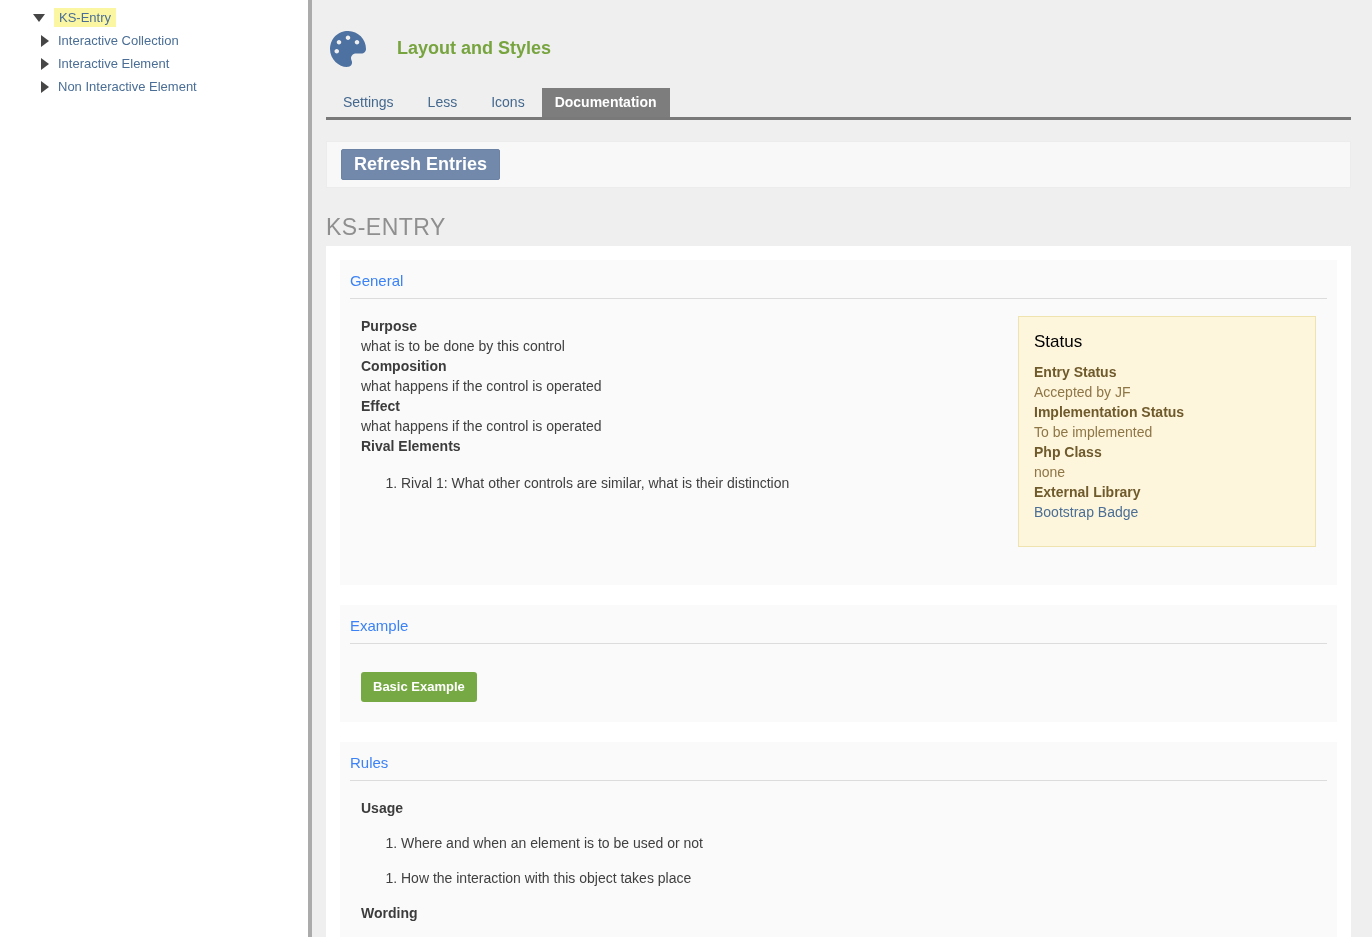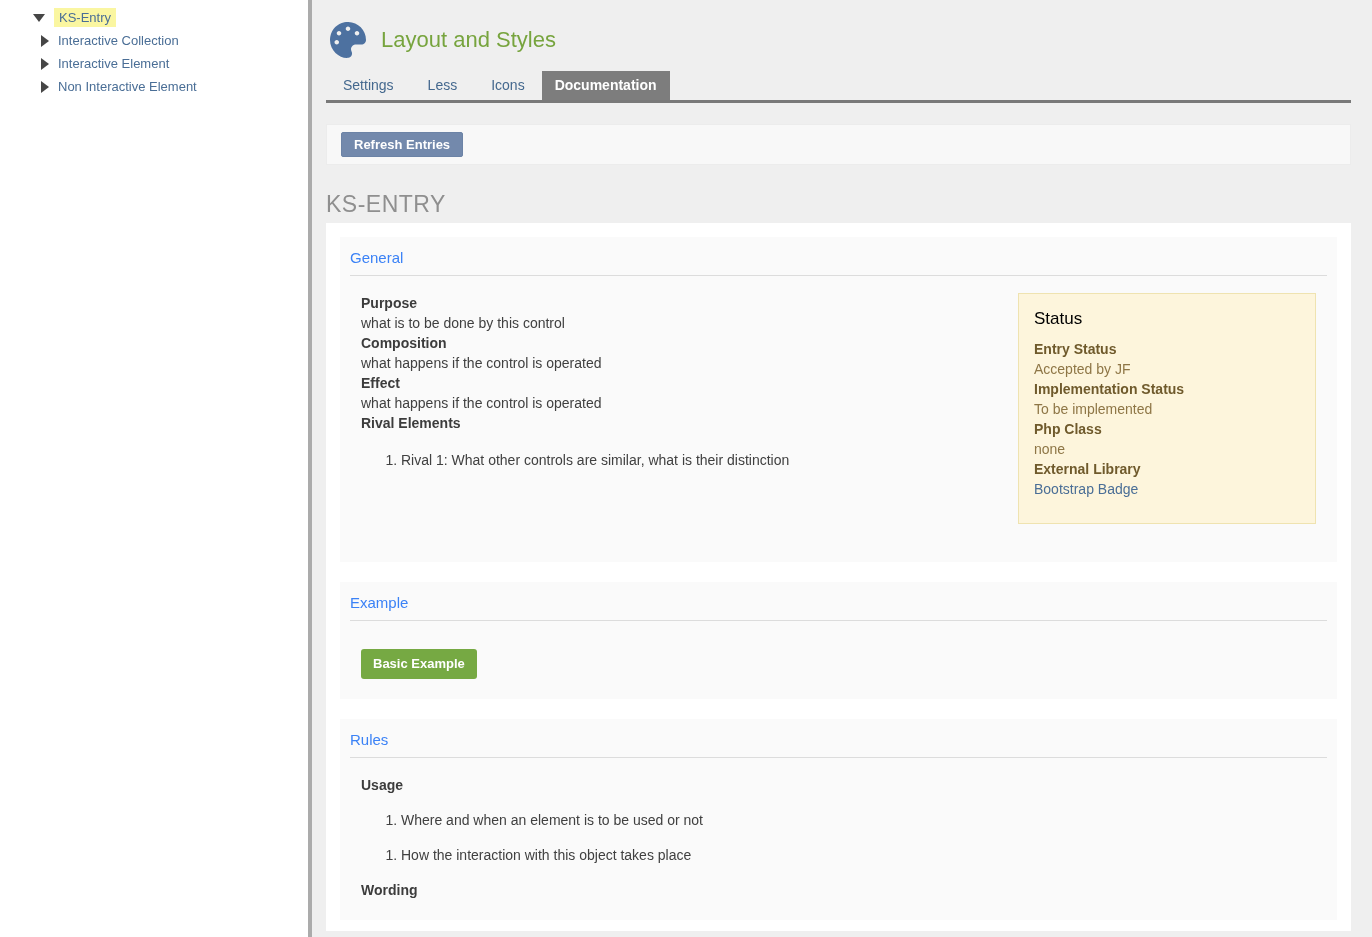--- a/index.html
+++ b/index.html
@@ -28,30 +28,30 @@
   .caret-down { border-left: 6px solid transparent; border-right: 6px solid transparent; border-top: 8px solid #464646; }
   .caret-right { border-top: 6px solid transparent; border-bottom: 6px solid transparent; border-left: 8px solid #464646; }
   .tree-label { font-size: 13px; color: #4a6e96; }
   .tree-label.selected { background: #faf6a1; padding: 2px 5px; }
 
   
   .main { position: absolute; left: 312px; top: 0; width: 1060px; height: 937px; background: #efefef; overflow: hidden; }
 
   .page-header { display: flex; align-items: center; gap: 15px; padding: 22px 0 16px 18px; }
   .palette-icon-wrap { width: 36px; height: 36px; display: inline-block; }
-  .page-title { margin: 0; font-size: 22px; font-weight: 400; color: #77a43e; }
+  .page-title { margin: 16px; font-size: 18px; font-weight: 700; color: #77a43e; }
 
   .tabs { margin: 0 21px 0 14px; display: flex; align-items: flex-end; border-bottom: 3px solid #797979; height: 29px; }
   .tab { padding: 0 17px; line-height: 29px; font-size: 14px; color: #44688e; cursor: pointer; white-space: nowrap; }
   .tab.active { background: #7d7d7d; color: #ffffff; font-weight: 600; padding: 0 13px; }
 
   .toolbar { margin: 21px 21px 0 14px; background: #f8f8f8; border: 1px solid #ececec; padding: 7px 14px; }
   .btn-refresh {
     background: #7389ac; color: #ffffff; border: 1px solid #6c83a6; border-radius: 2px;
-    font-family: inherit; font-size: 13px; font-weight: 600; padding: 4px 12px; cursor: pointer;
+    font-family: inherit; font-size: 18px; font-weight: 600; padding: 4px 12px; cursor: pointer;
   }
 
   .entry-heading { margin: 26px 0 5px 14px; font-size: 23px; font-weight: 400; color: #8f8f8f; letter-spacing: 0.5px; }
 
   .content-card { margin: 0 21px 0 14px; background: #ffffff; padding: 14px; height: 708px; overflow: hidden; }
 
   .panel { background: #fafafa; padding: 12px 10px 20px; margin-bottom: 20px; }
   .panel:last-child { margin-bottom: 0; }
   .panel-heading { margin: 0; font-size: 15px; font-weight: 400; color: #3b82f6; padding-bottom: 9px; border-bottom: 1px solid #dcdcdc; }
   .panel-body { padding: 17px 11px 0; font-size: 14px; line-height: 20px; }

